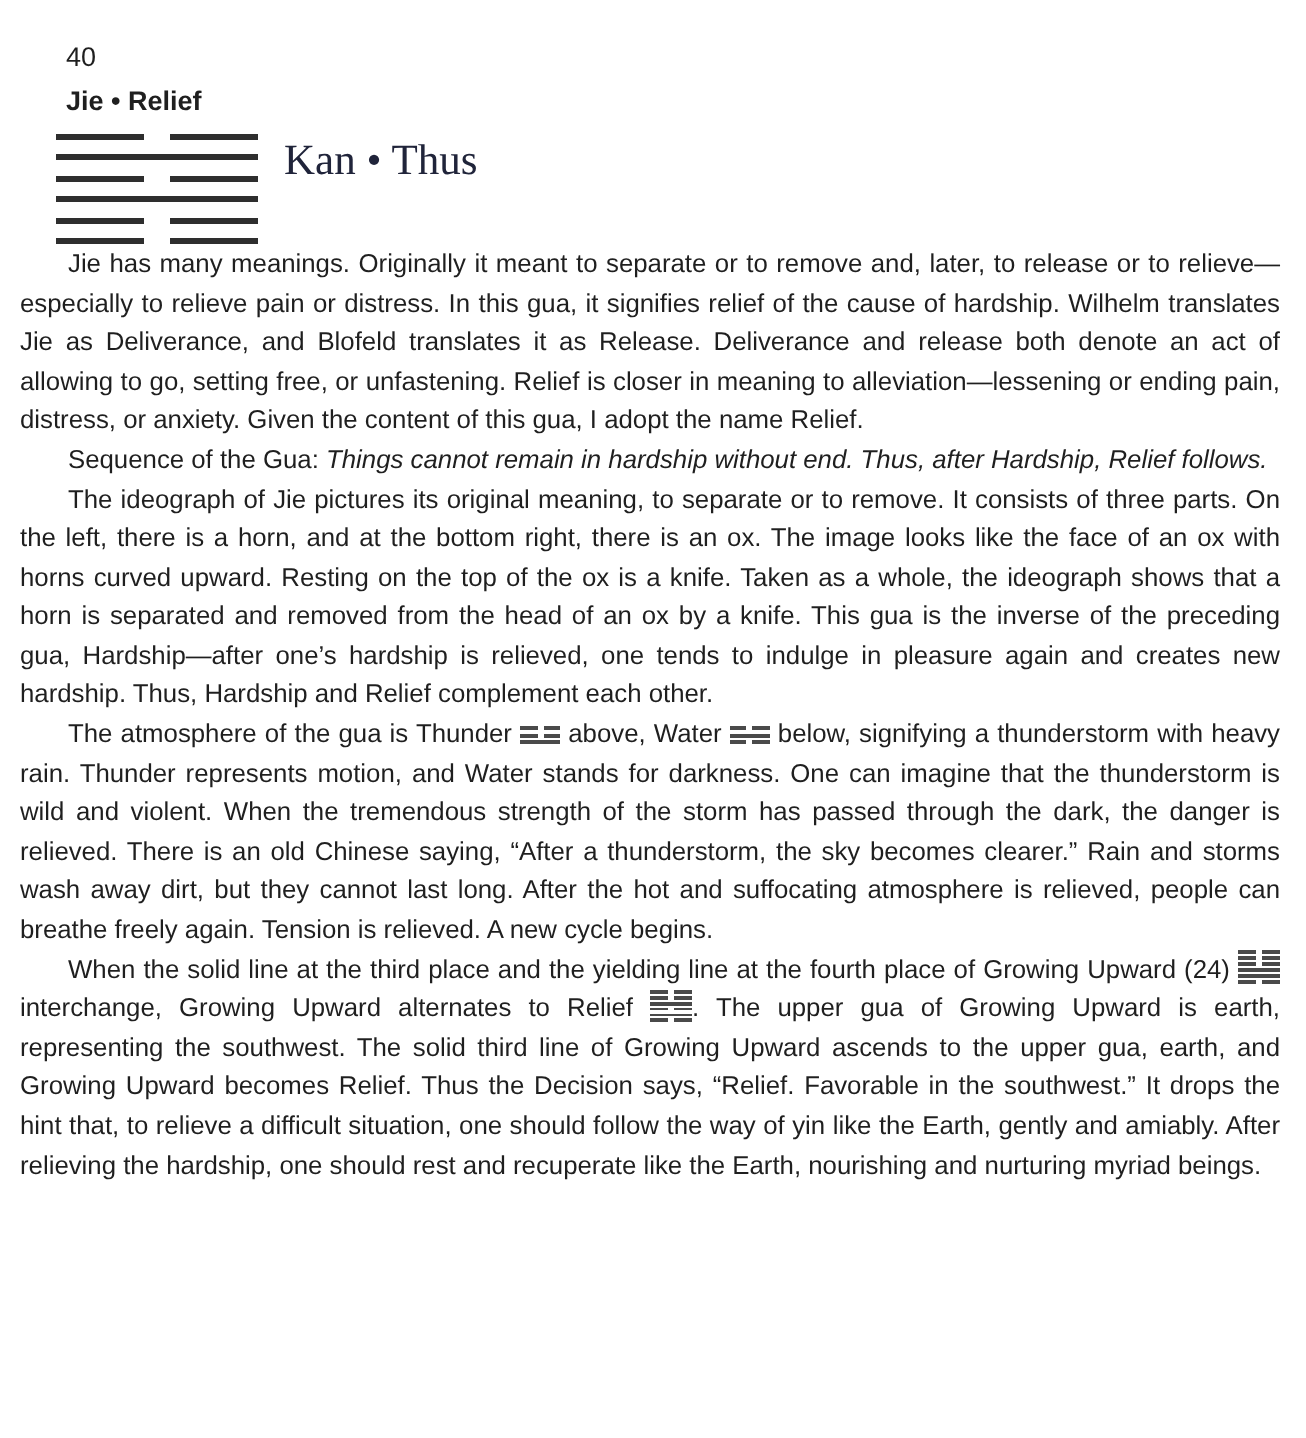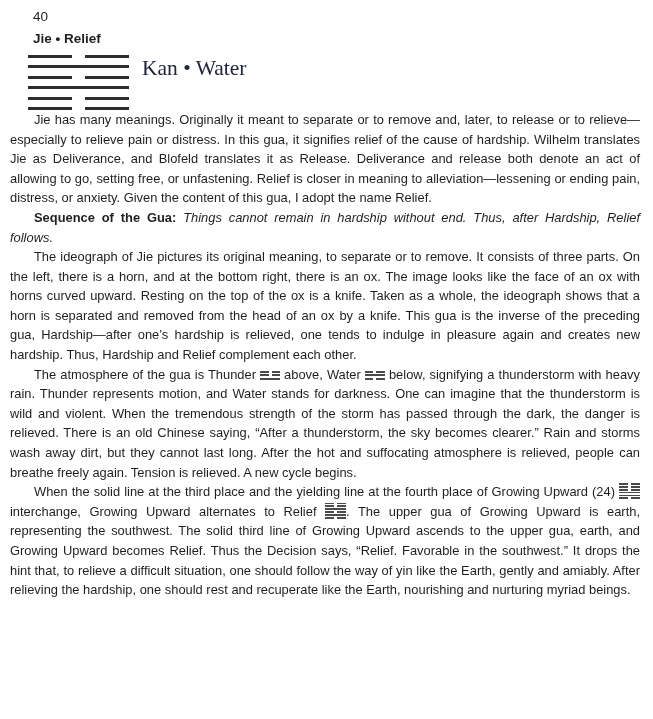--- a/index.html
+++ b/index.html
@@ -2,37 +2,37 @@
 <html><head>
 <meta charset="utf-8">
 <style>
   html,body{margin:0;padding:0;background:#ffffff;}
   .page{
     width:653px;height:719px;box-sizing:border-box;
     padding:5px 13px 0 10px;background:#ffffff;overflow:hidden;
     font-family:"Liberation Sans","DejaVu Sans",sans-serif;
     color:#1f1f1f;
   }
-  .page-number{font-size:13.5px;margin:4px 0 7px 23px;}
+  .page-number{font-size:13.5px;margin:16px 0 7px 23px;}
   .gua-title{font-size:13.5px;margin:0 0 7px 23px;font-weight:bold;}
   .hex-block{display:flex;align-items:flex-start;margin-left:18px;}
   .hex-figure{width:101px;padding-top:2px;}
   .hex-row{height:3px;margin-bottom:7.4px;display:flex;justify-content:space-between;}
   .hex-row:last-child{margin-bottom:0;}
   .hex-row .seg{height:3px;background:#2e2e2e;}
   .hex-row.solid .seg{width:101px;}
   .hex-row.broken .seg{width:44px;}
   .hex-labels{
     margin-left:13px;font-family:"Liberation Serif","DejaVu Serif",serif;
     font-size:21.5px;line-height:29px;color:#20243a;padding-top:1px;
   }
   .section-heading{font-size:13.2px;margin:9px 0 3px 23px;letter-spacing:0.2px;}
   .body-text{font-size:12.9px;line-height:19.6px;text-align:justify;}
   p.body-para{margin:0;text-indent:24px;}
-  p.body-para .b{font-weight:bold;}
+  p.body-para .b{font-weight:normal;}
   p.body-para .i{font-style:italic;}
   .glyph-tri{display:inline-block;width:20px;vertical-align:-1px;}
   .glyph-tri .g-row{height:2px;margin-bottom:1.3px;display:flex;justify-content:space-between;}
   .glyph-tri .g-row:last-child{margin-bottom:0;}
   .glyph-tri .g-seg{height:2px;background:#4a4a4a;}
   .glyph-tri .g-row.solid .g-seg{width:100%;}
   .glyph-tri .g-row.broken .g-seg{width:8.5px;}
   .glyph-hex{display:inline-block;width:21px;vertical-align:-3px;}
   .glyph-hex .g-row{height:1.8px;margin-bottom:1.1px;display:flex;justify-content:space-between;}
   .glyph-hex .g-row:last-child{margin-bottom:0;}
@@ -66,21 +66,21 @@
         <div class="hex-row broken">
           <span class="seg"></span>
           <span class="seg"></span>
         </div>
         <div class="hex-row broken">
           <span class="seg"></span>
           <span class="seg"></span>
         </div>
       </div>
     <div class="hex-labels">
-      <div>Kan • Water</div>
+      <div>Kan • Thus</div>
     </div>
   </div>
 
 
   <div class="body-text">
       <p class="body-para"><span class="n">Jie has many meanings. Originally it meant to separate or to remove and, later, to release or to relieve—especially to relieve pain or distress. In this gua, it signifies relief of the cause of hardship. Wilhelm translates Jie as Deliverance, and Blofeld translates it as Release. Deliverance and release both denote an act of allowing to go, setting free, or unfastening. Relief is closer in meaning to alleviation—lessening or ending pain, distress, or anxiety. Given the content of this gua, I adopt the name Relief.</span></p>
       <p class="body-para"><span class="b">Sequence of the Gua: </span><span class="i">Things cannot remain in hardship without end. Thus, after Hardship, Relief follows.</span></p>
       <p class="body-para"><span class="n">The ideograph of Jie pictures its original meaning, to separate or to remove. It consists of three parts. On the left, there is a horn, and at the bottom right, there is an ox. The image looks like the face of an ox with horns curved upward. Resting on the top of the ox is a knife. Taken as a whole, the ideograph shows that a horn is separated and removed from the head of an ox by a knife. This gua is the inverse of the preceding gua, Hardship—after one’s hardship is relieved, one tends to indulge in pleasure again and creates new hardship. Thus, Hardship and Relief complement each other.</span></p>
       <p class="body-para"><span class="n">The atmosphere of the gua is Thunder </span><span class="glyph-tri"><span class="g-row broken" style="display: flex;">
             <span class="g-seg"></span>

